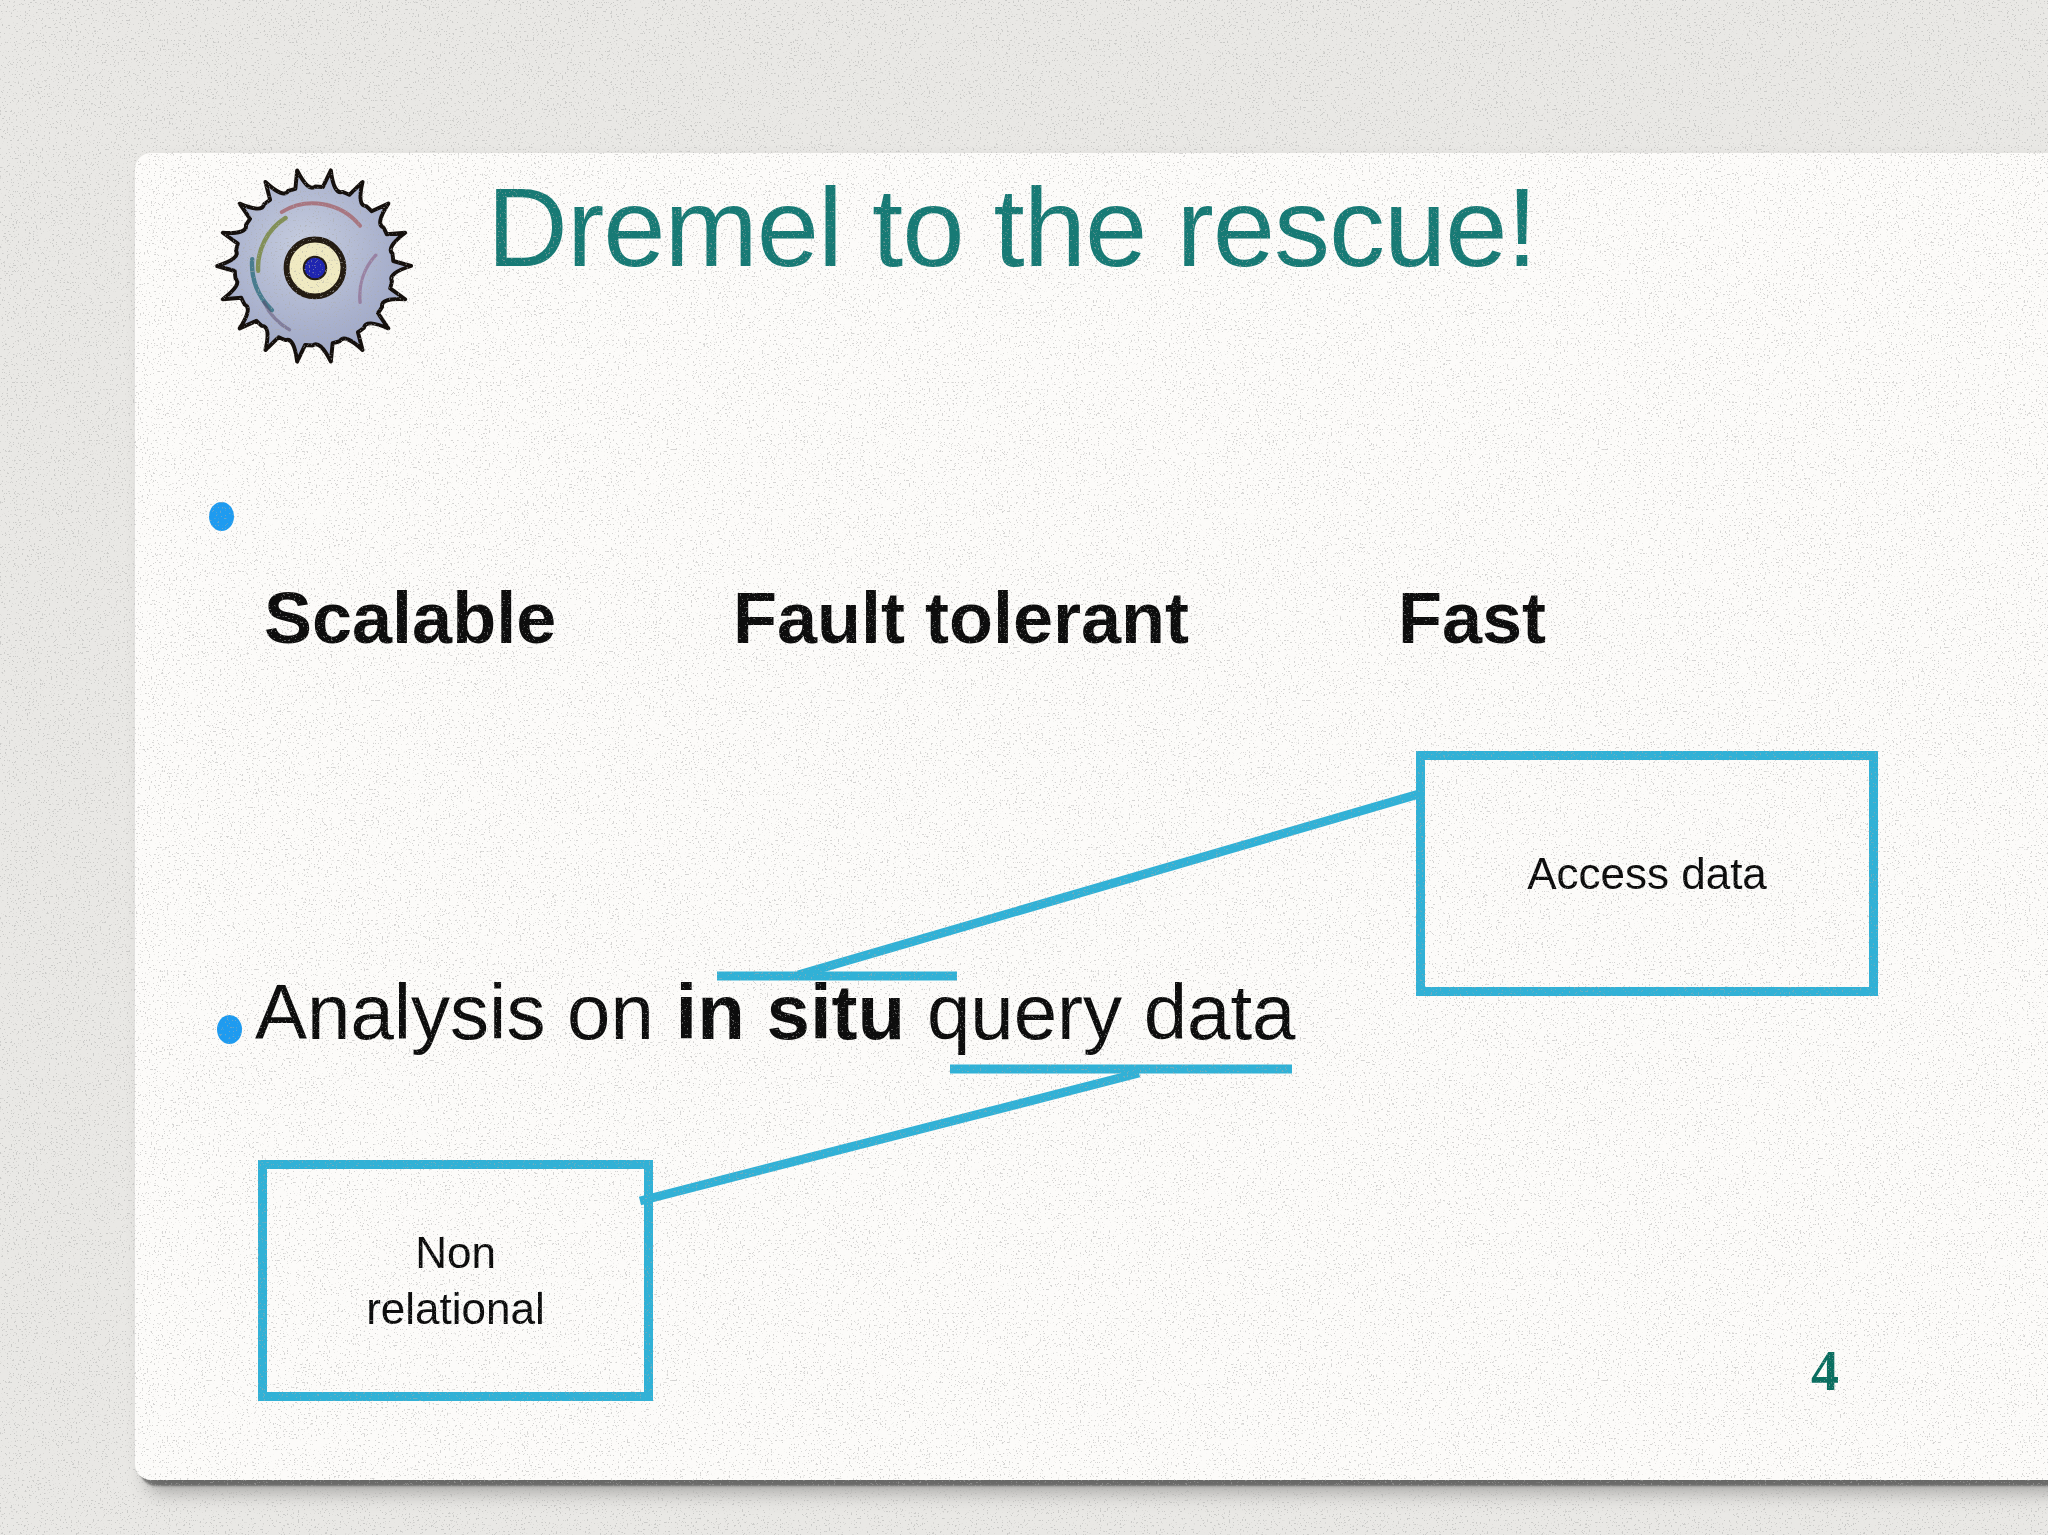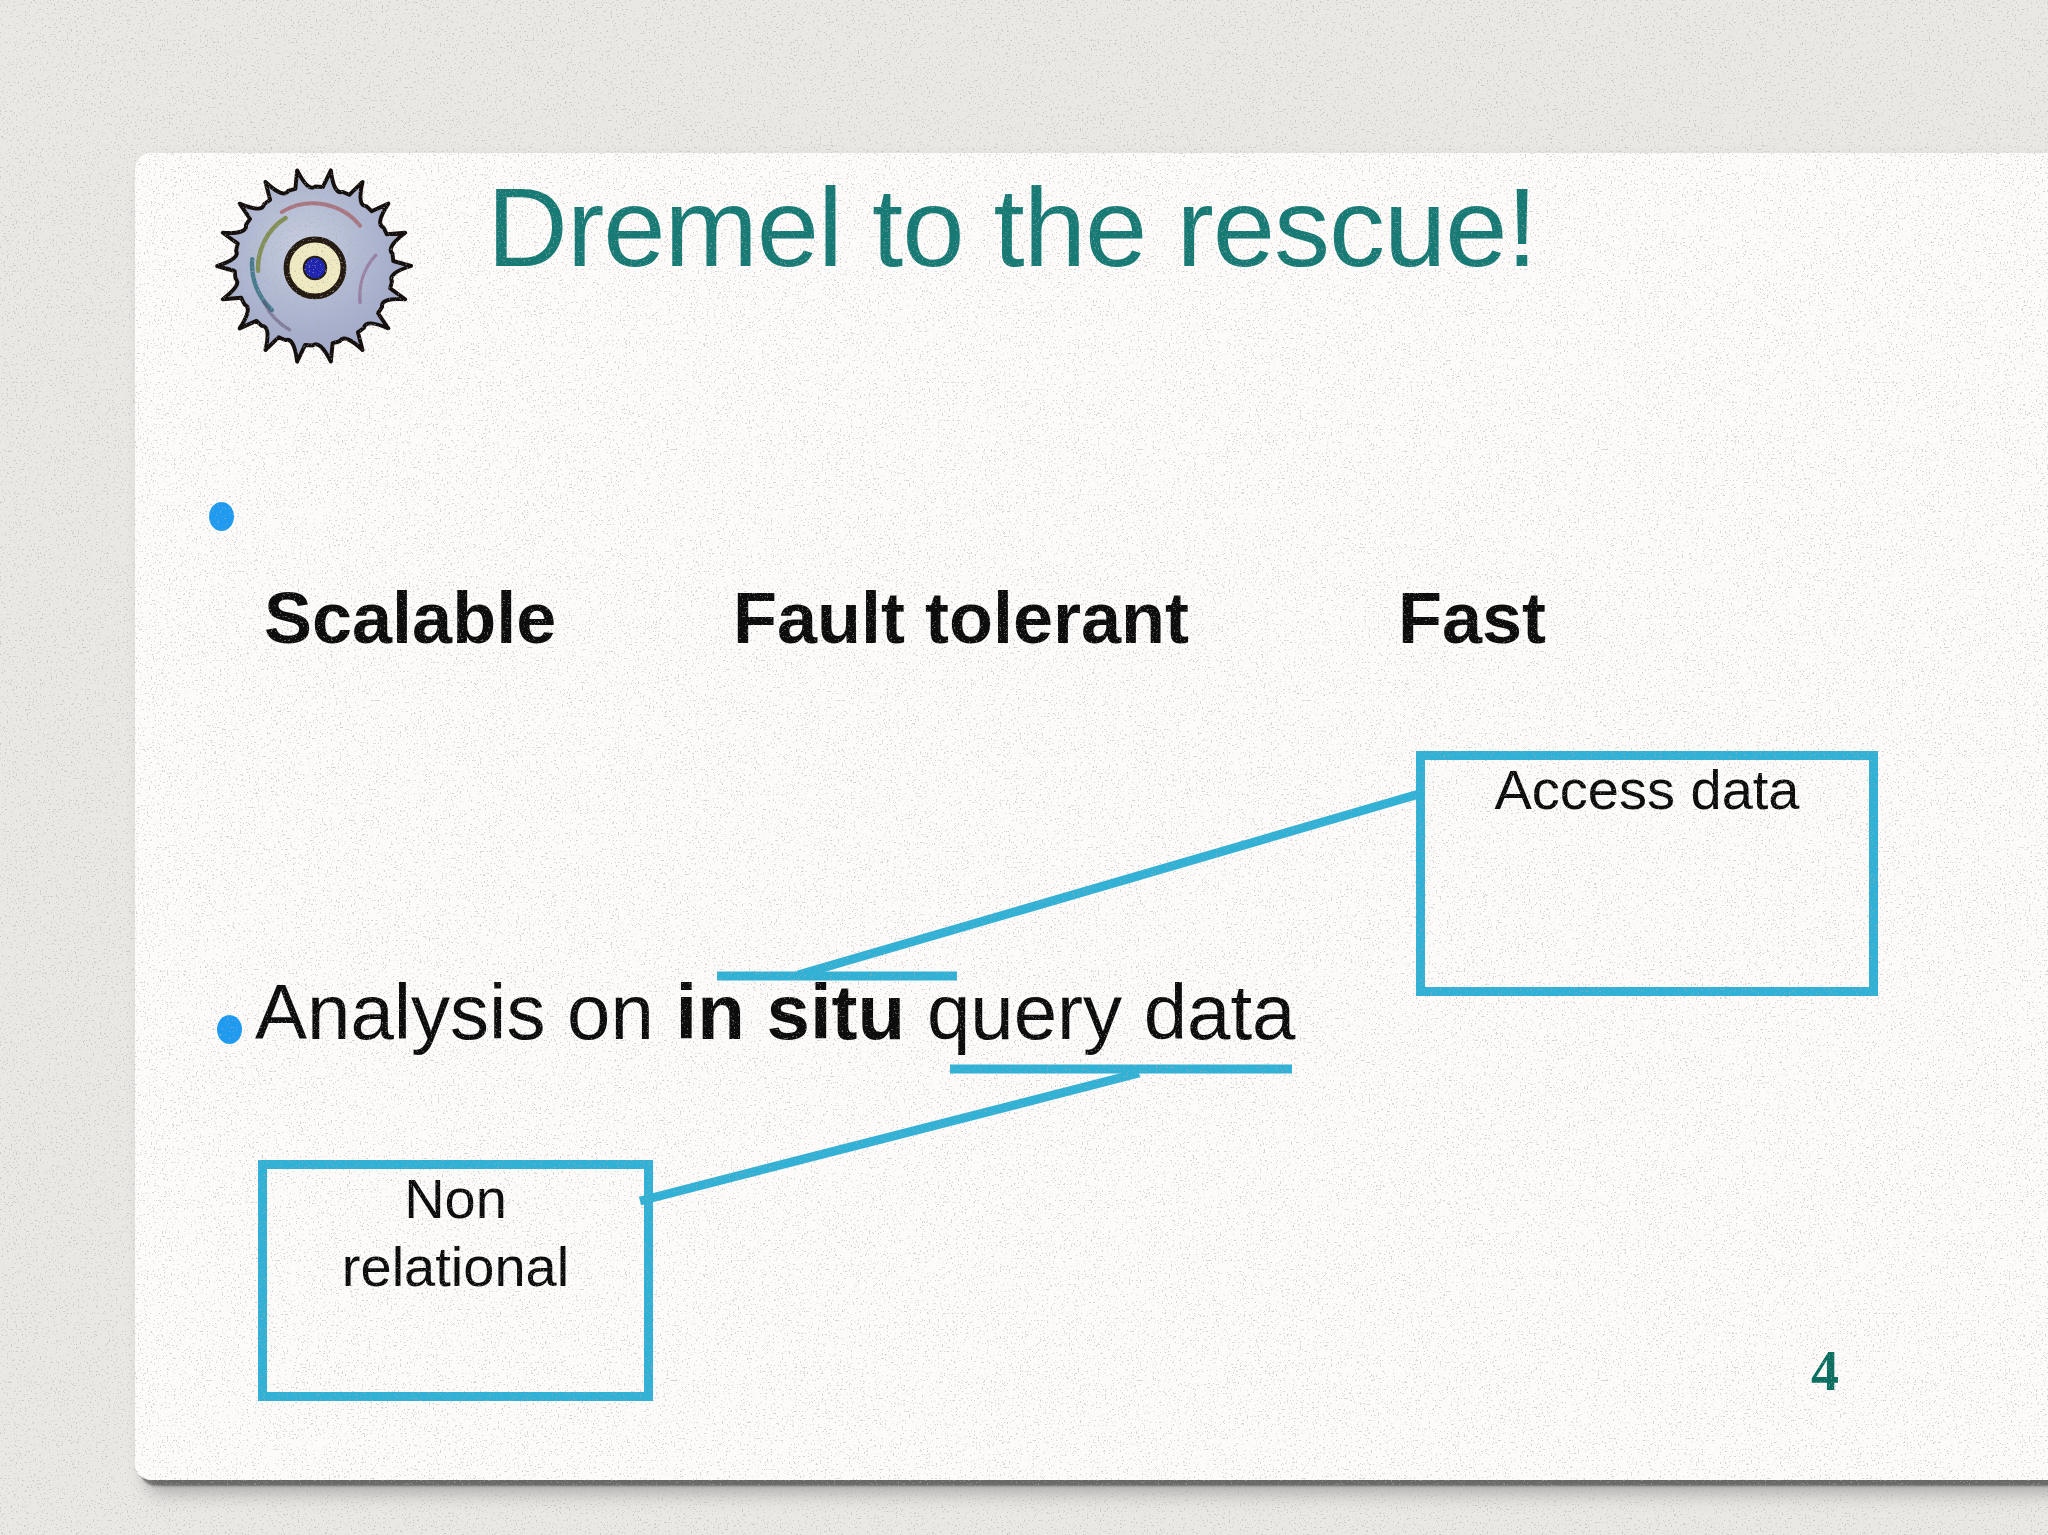--- a/index.html
+++ b/index.html
@@ -20,22 +20,22 @@
              line-height:1.22;white-space:nowrap;}
   .b1{left:134px;top:294px;}
   .b2{left:120px;top:812px;}
   .features{position:absolute;top:424px;left:0;width:100%;height:110px;font-weight:bold;
             font-size:72px;color:var(--text-black,#0d0d0d);}
   .feature{position:absolute;top:0;white-space:nowrap;}
   .f0{left:129px;} .f1{left:598px;} .f2{left:1263px;}
   .connectors{position:absolute;inset:0;width:1782px;height:1327px;z-index:3;pointer-events:none;}
   .connectors line{stroke:var(--accent-cyan,#31b1d6);stroke-width:9;}
   .callout{position:absolute;border:9px solid var(--accent-cyan,#31b1d6);
-           display:flex;flex-direction:column;align-items:center;
-           font-size:56px;line-height:1.08;color:var(--text-black,#0d0d0d);text-align:center;
+           display:flex;flex-direction:column;justify-content:center;align-items:center;
+           font-size:44px;line-height:1.08;color:var(--text-black,#0d0d0d);text-align:center;
            background:transparent;z-index:4;}
   .callout-access{left:1281px;top:598px;width:444px;height:227px;}
   .callout-nonrel{left:123px;top:1007px;width:377px;height:223px;gap:8px;}
   .page-number{position:absolute;left:1640px;top:1186px;width:100px;text-align:center;
                font-family:"Liberation Serif", serif;font-weight:bold;font-size:56px;
                color:var(--page-teal,#0a6e60);}
   b{font-weight:bold;}
 </style>
 </head>
 <body>

